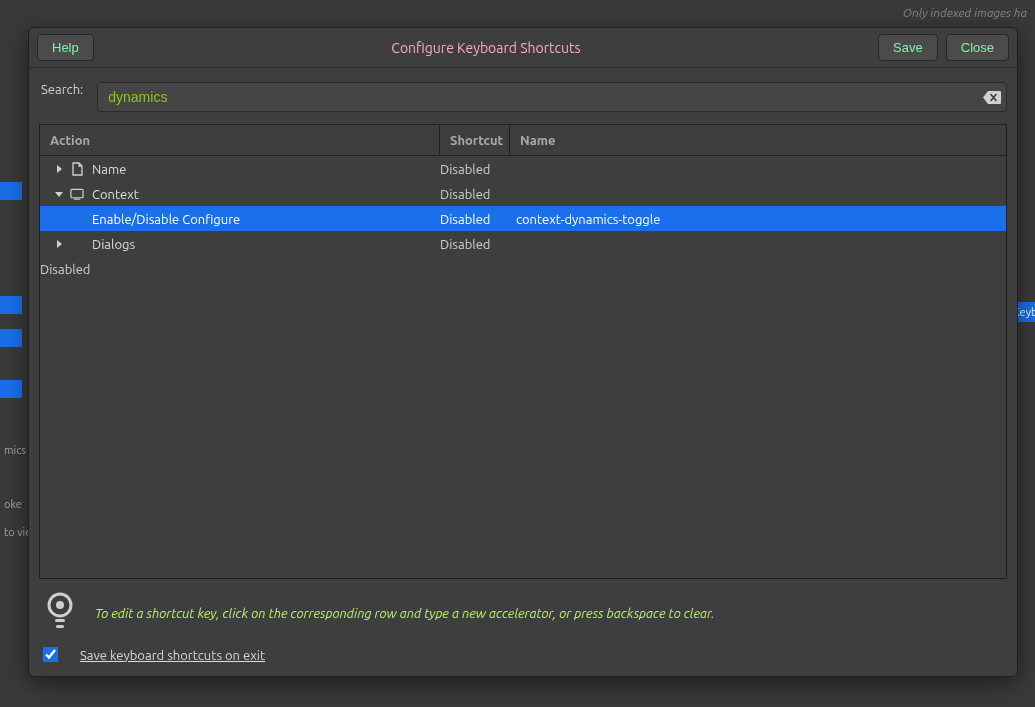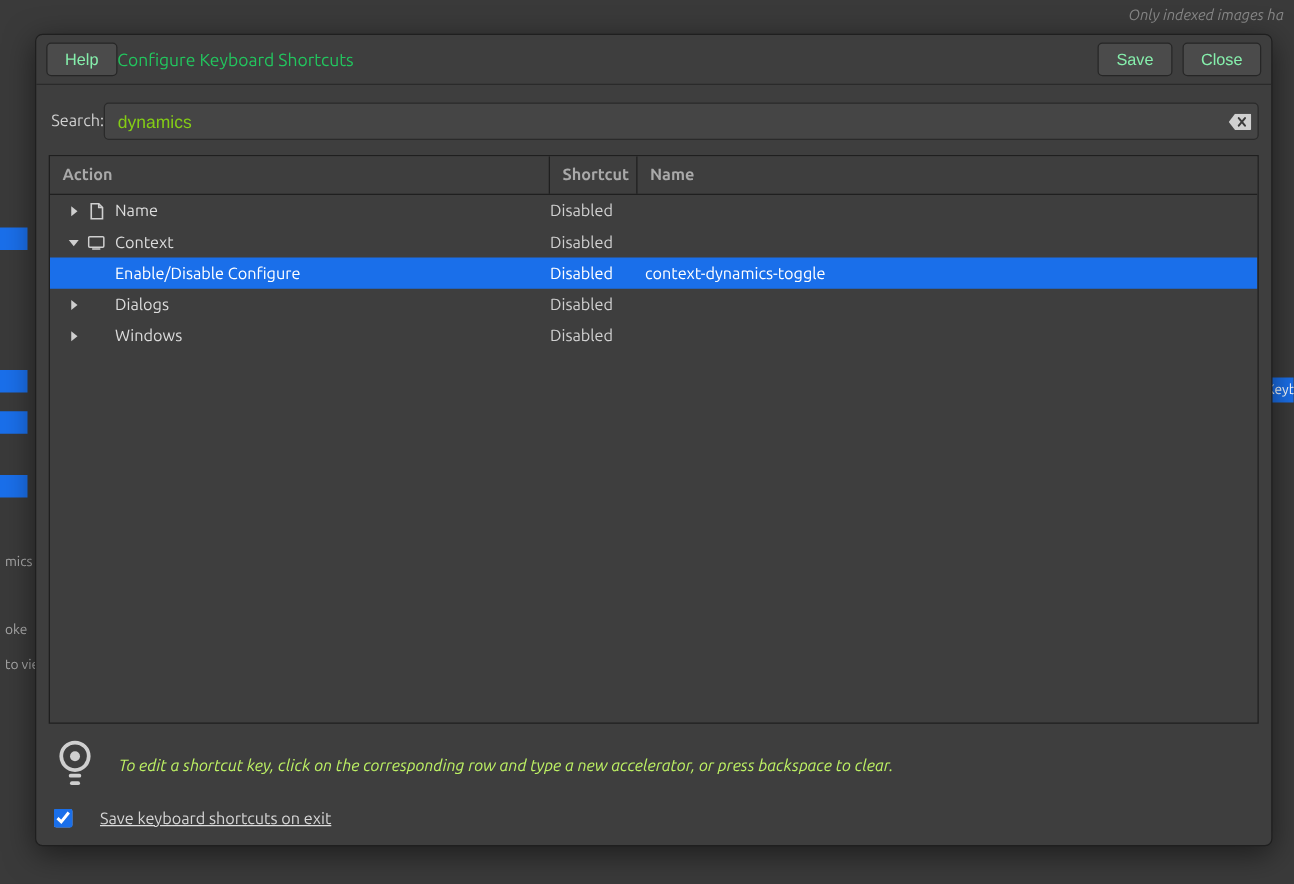--- a/index.html
+++ b/index.html
@@ -28,26 +28,26 @@
 }
 .titlebar {
   display:flex; align-items:center; padding:6px 8px;
   border-bottom:1px solid #2a2a2a;
 }
 .btn {
   background:#4b4b4b; border:1px solid #262626; color:#86efac;
   padding:5px 14px; border-radius:4px; font-size:13px;
   cursor:pointer;
 }
-.titlebar .title { flex:1; font-size:14px; color:#22c55e; }
+.titlebar .title { flex:1; text-align:center; font-size:14px; color:#f9a8d4; }
 .titlebar .right-buttons { display:flex; gap:8px; }
 
 .body { flex:1; display:flex; flex-direction:column; padding:14px 10px 8px; }
 
-.search-row { display:flex; align-items:center; gap:0; margin-bottom:12px; }
+.search-row { display:flex; align-items:flex-start; gap:14px; margin-bottom:12px; }
 .search-row label { color:#d0d0d0; font-size:13px; padding-left:2px; }
 .search-wrap { flex:1; position:relative; }
 .search-input {
   width:100%; height:30px;
   background:#454545; border:1px solid #2a2a2a; border-radius:4px;
   color:#84cc16; font-size:14px;
   padding:0 34px 0 10px; outline:none;
 }
 .clear-icon {
   position:absolute; right:6px; top:50%; transform:translateY(-50%);
@@ -197,30 +197,20 @@
                   <path d="M3 1 L8 5 L3 9 Z" fill="#cfcfcf"></path>
                 </svg>
               </span>
               <span class="node-icon"></span>
               <span class="label-text">Dialogs</span>
             </div>
             <div class="c-shortcut">Disabled</div>
             <div class="c-name"></div>
           </div>
           <div class="row">
-            <div class="c-action">
-              <span class="indent0"></span>
-              <span class="expander">
-                <svg width="10" height="10" viewBox="0 0 10 10">
-                  <path d="M3 1 L8 5 L3 9 Z" fill="#cfcfcf"></path>
-                </svg>
-              </span>
-              <span class="node-icon"></span>
-              <span class="label-text">Windows</span>
-            </div>
             <div class="c-shortcut">Disabled</div>
             <div class="c-name"></div>
           </div>
         </div>
     </div>
 
     <div class="tip-row">
       <span class="tip-icon">
         <svg width="30" height="42" viewBox="0 0 30 42">
           <circle cx="15" cy="13" r="11" fill="none" stroke="#cfcfcf" stroke-width="3"></circle>

